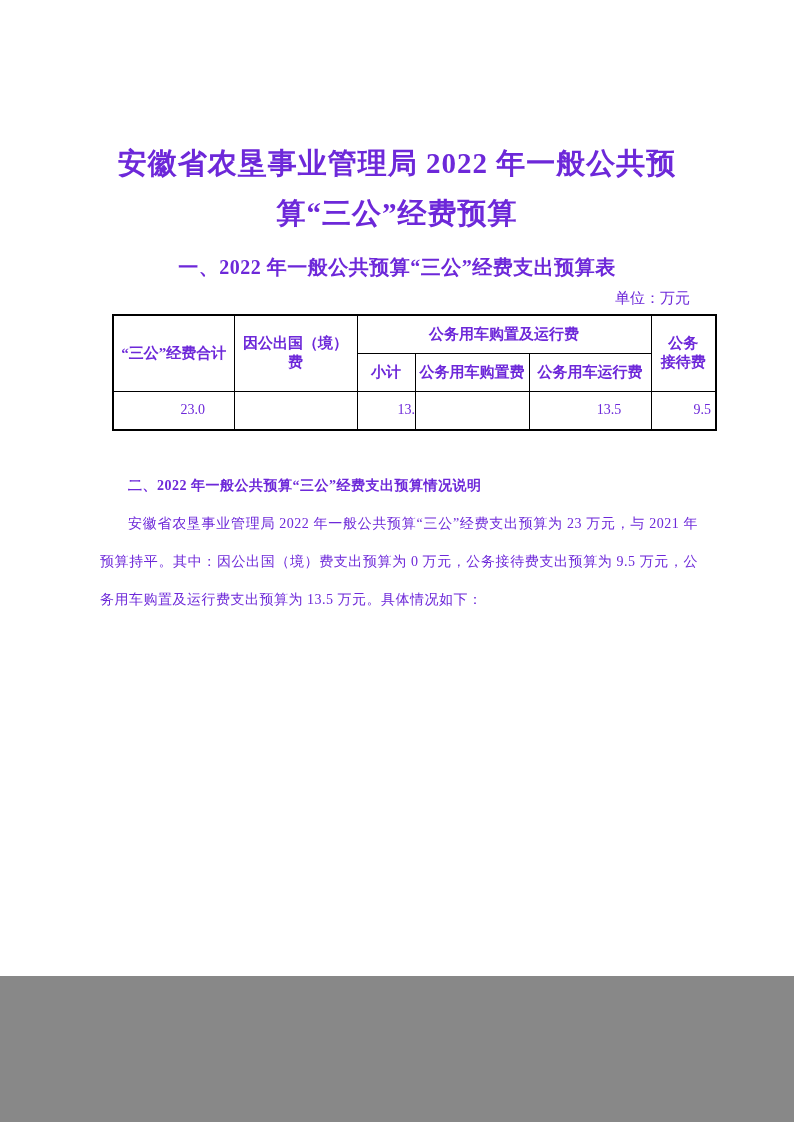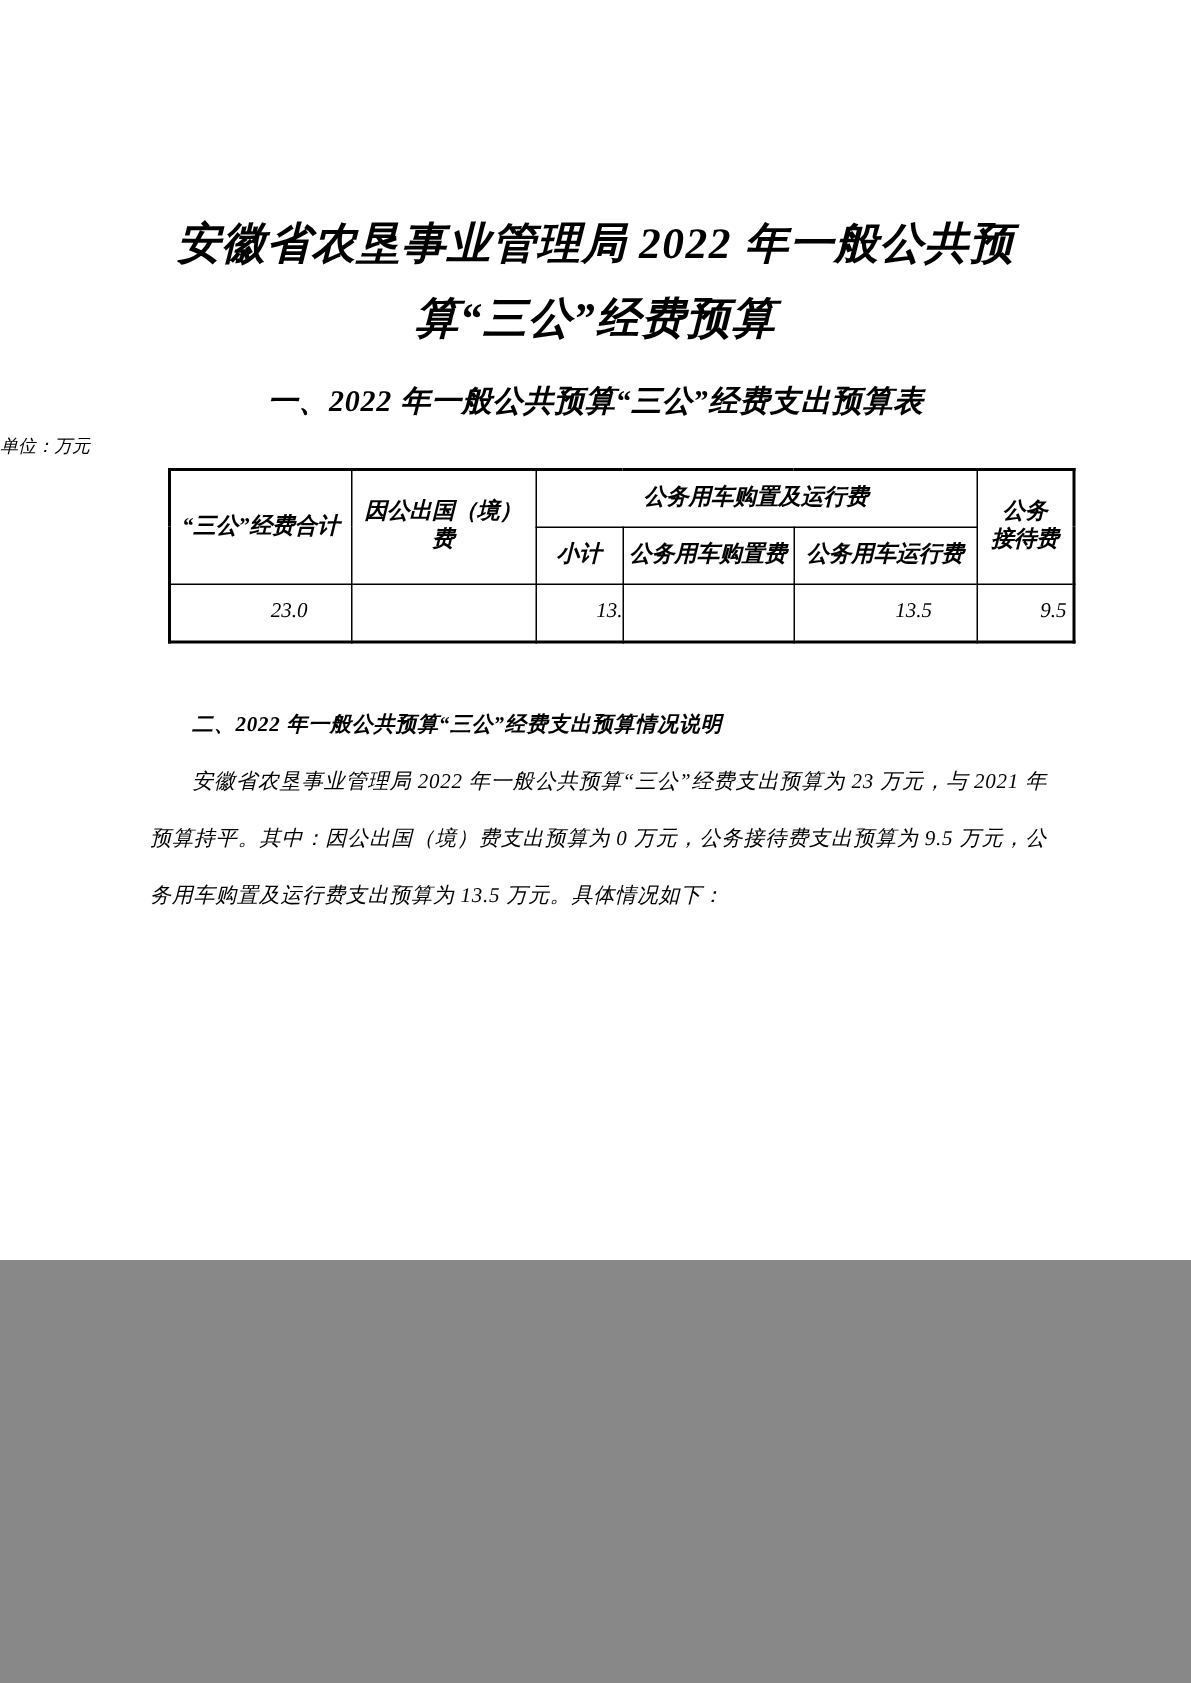--- a/index.html
+++ b/index.html
@@ -3,47 +3,47 @@
 <meta charset="utf-8">
 <style>
   html, body {
     margin: 0;
     padding: 0;
     background: #888;
   }
   .page {
     position: relative;
     width: 794px;
-    height: 840px;
+    height: 976px;
     margin: 0 auto;
     background: #ffffff;
     font-family: "Liberation Serif", "DejaVu Serif", serif;
-    color: #000000;
+    color: #6d28d9;
     overflow: hidden;
     box-sizing: border-box;
-    font-style: italic;
   }
   .doc-title {
     margin: 138px 97px 0 97px;
     text-align: center;
     font-size: 29px;
     font-weight: bold;
     line-height: 50px;
     letter-spacing: 1px;
   }
   .section1-heading {
     margin: 16px 97px 0 97px;
     text-align: center;
     font-size: 20px;
     font-weight: bold;
     letter-spacing: 0.5px;
   }
   .unit-label {
     margin: 8px 104px 0 0;
-    font-size: 12px;
+    text-align: right;
+    font-size: 15px;
   }
   table.budget-table {
     margin: 6px 0 0 112px;
     border-collapse: collapse;
     table-layout: fixed;
     width: 603px;
   }
   table.budget-table td {
     border: 1.5px solid #000000;
     text-align: center;

